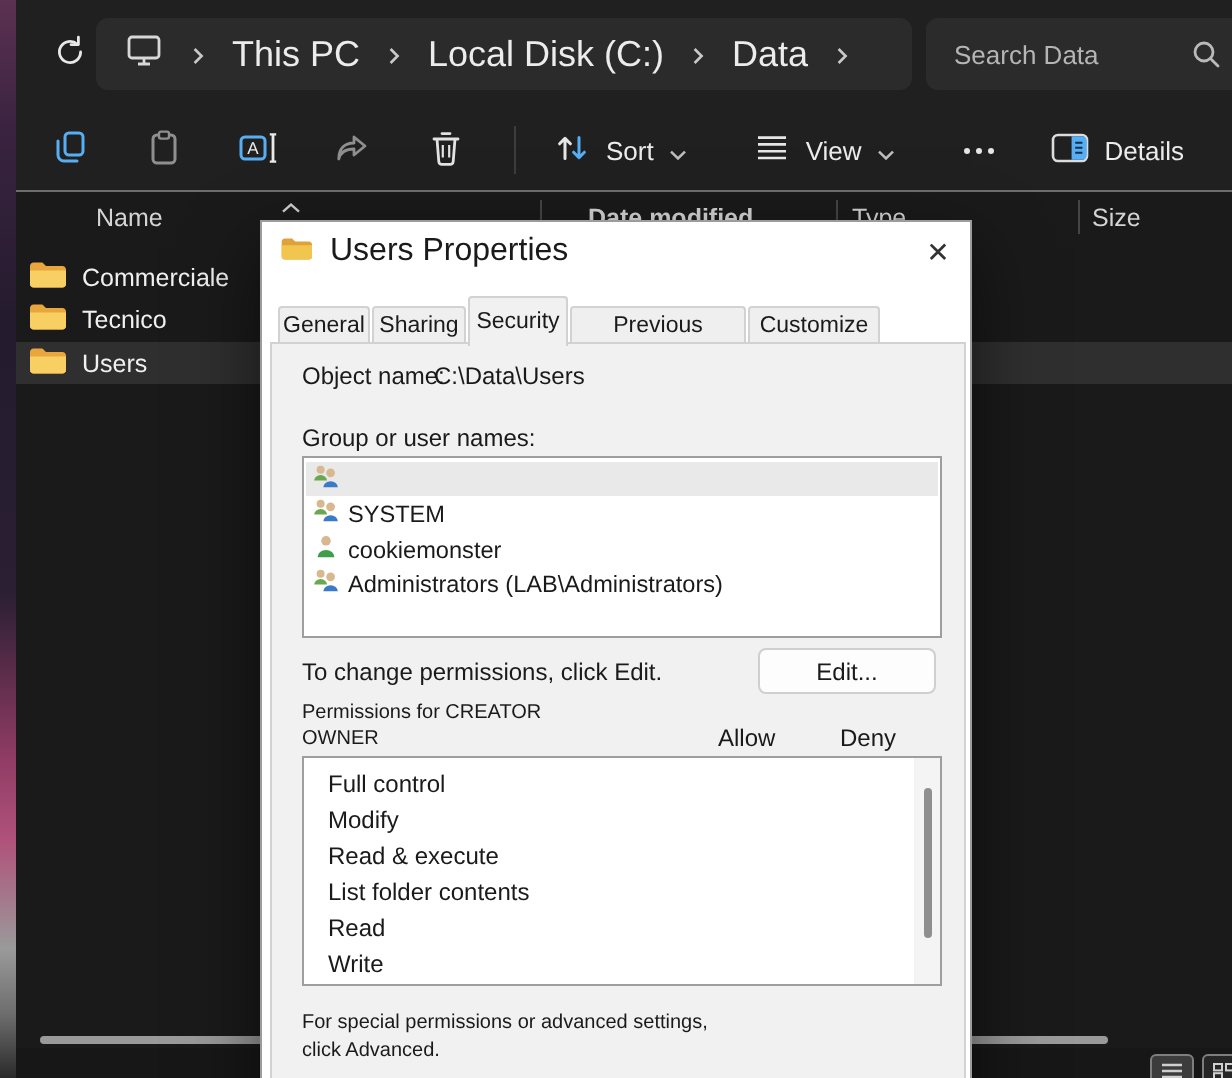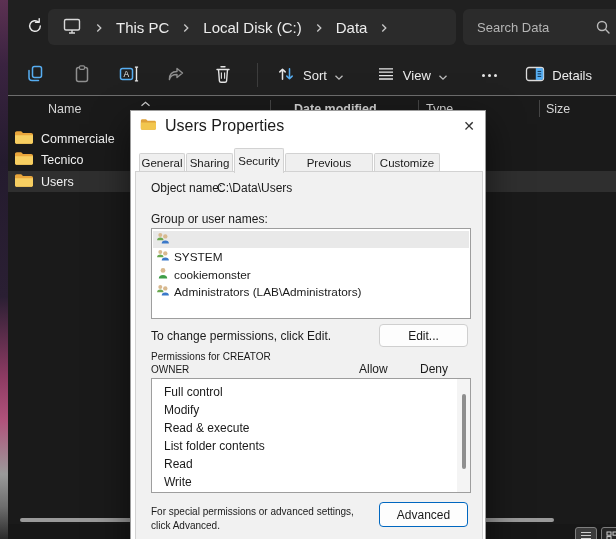--- a/index.html
+++ b/index.html
@@ -10,21 +10,21 @@
   
   .wallpaper { position:absolute; left:0; top:0; width:8px; height:539px;
     background:linear-gradient(180deg,#5c3152 0%, #3a2340 12%, #241b2e 30%, #2a1f33 55%, #8e3b63 70%, #b0527b 78%, #9a9a9a 88%, #6e6e6e 94%, #2a2a2a 100%); }
 
   .explorer { position:absolute; left:8px; top:0; width:608px; height:539px; background:#1a1a1a; }
 
   
   .addressbar { position:absolute; left:0; top:0; width:100%; height:55px; background:#202020; }
   .refresh-btn { position:absolute; left:13px; top:13px; width:28px; height:28px; background:none; border:none; display:flex; align-items:center; justify-content:center; }
   .address-field { position:absolute; left:40px; top:9px; width:408px; height:36px; background:#2b2b2b; border-radius:6px;
-    display:flex; align-items:center; gap:13px; padding:0 14px; color:#ececec; font-size:15px; }
+    display:flex; align-items:center; gap:13px; padding:0 14px; color:#ececec; font-size:18px; }
   .crumb { color:#ececec; white-space:nowrap; }
   .search-field { position:absolute; left:455px; top:9px; width:170px; height:36px; background:#2b2b2b; border-radius:6px;
     display:flex; align-items:center; padding:0 14px; color:#b5b5b5; font-size:13px; }
   .search-field .mag { position:absolute; right:22px; top:10px; }
 
   
   .toolbar { position:absolute; left:0; top:55px; width:100%; height:40px; background:#202020; display:flex; align-items:center; padding-left:6px; }
   .tb-btn { width:42px; height:32px; background:none; border:none; display:flex; align-items:center; justify-content:center; margin-right:5px; }
   .tb-sep { width:1px; height:24px; background:#3d3d3d; margin:0 8px; }
   .tb-group { height:32px; background:none; border:none; display:flex; align-items:center; gap:7px; padding:0 10px; color:#ececec; font-size:13px; margin-right:12px; }
@@ -336,15 +336,14 @@
       <div class="pitem" style="top:76px;">Read</div>
       <div class="pitem" style="top:94px;">Write</div>
       <div class="pitem" style="top:112px;">Special permissions</div>
       <div class="vtrack">
           <div class="vthumb"></div>
         </div>
     </div>
 
     <span class="abs hint" style="left:20px; top:394px;">For special permissions or advanced settings,</span>
     <span class="abs hint" style="left:20px; top:407.5px;">click Advanced.</span>
-    <button class="win-btn accent" style="left:248px; top:391px; width:89px; height:25px;">Advanced</button>
   </div>
 </div>
 
 </body></html>

